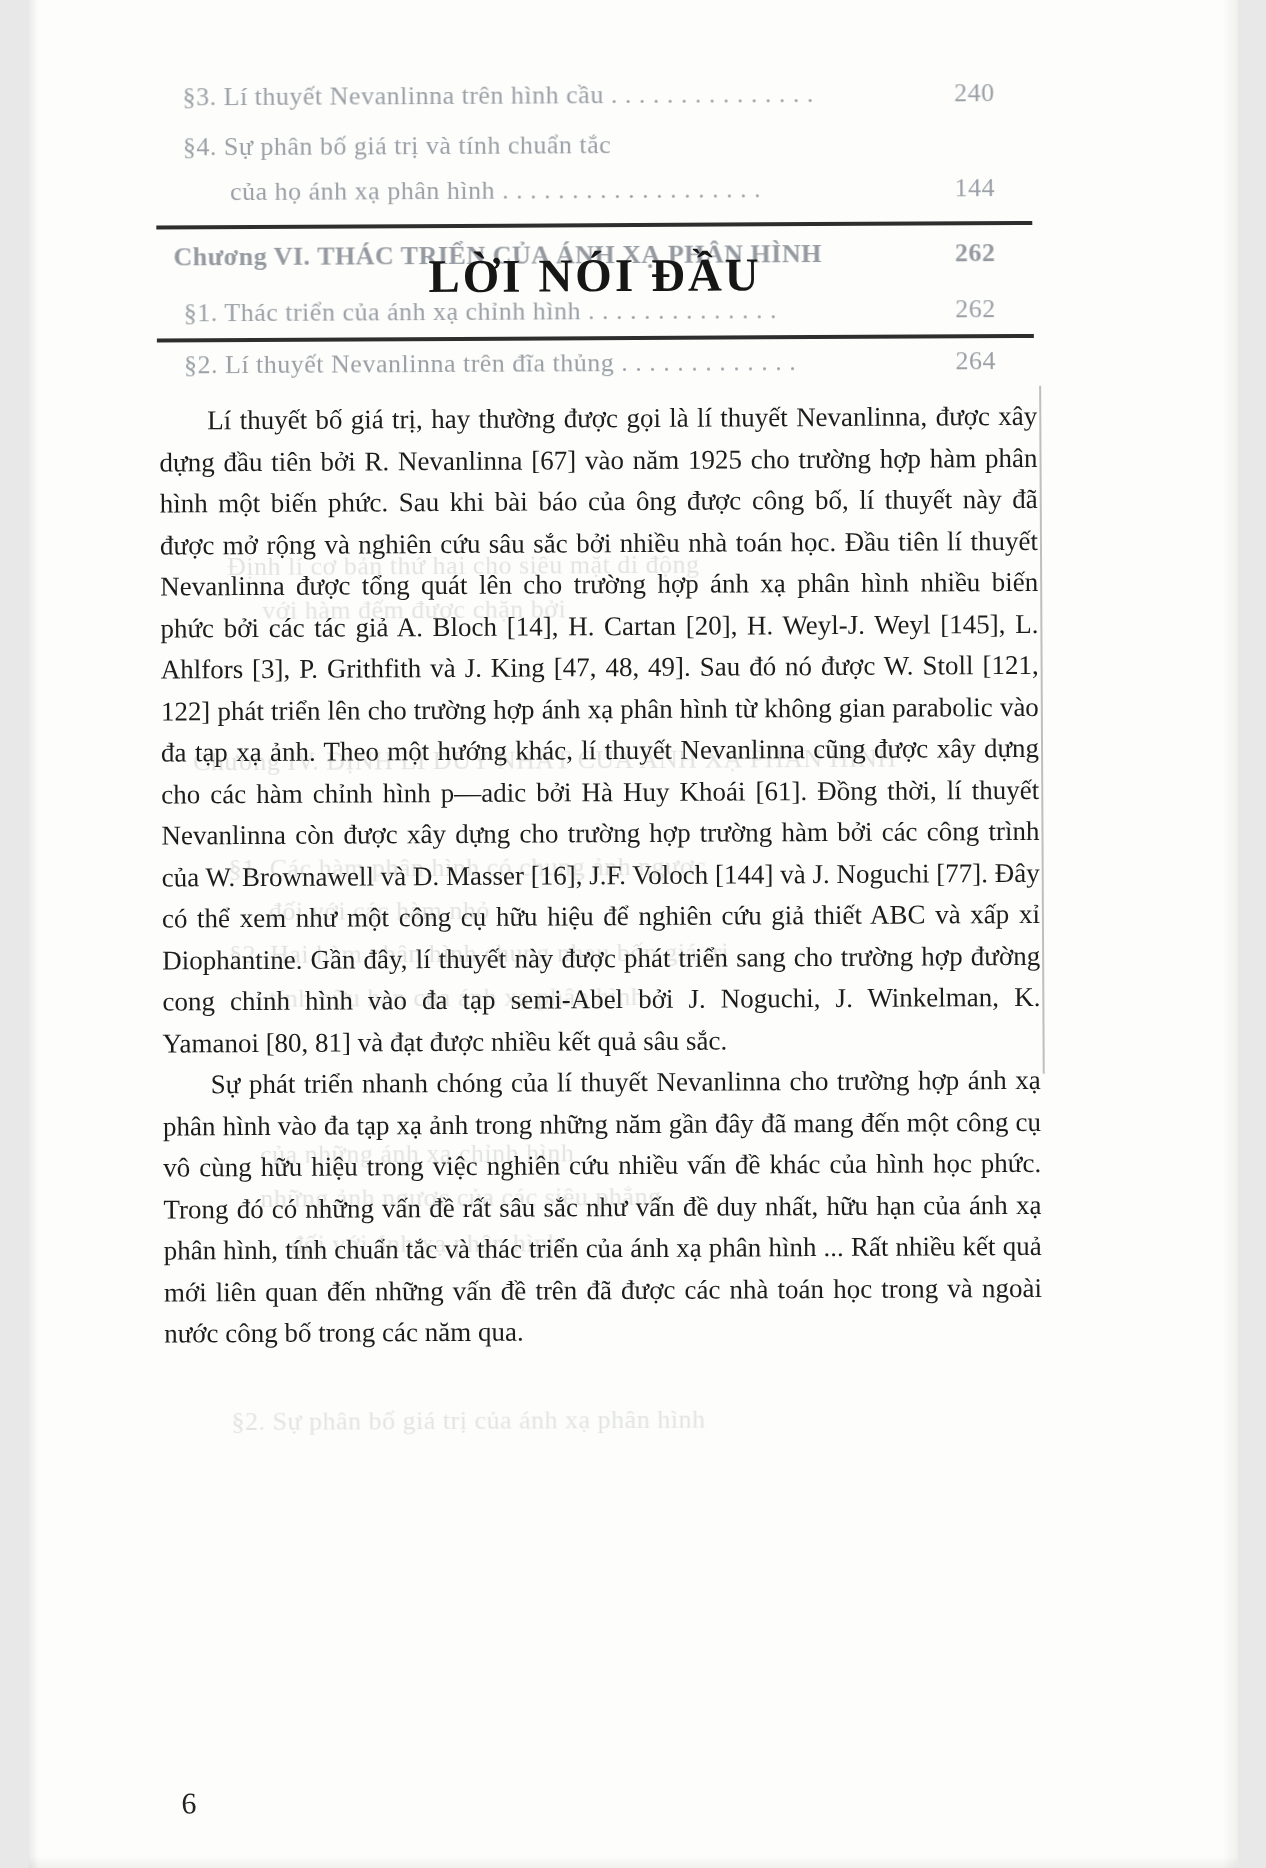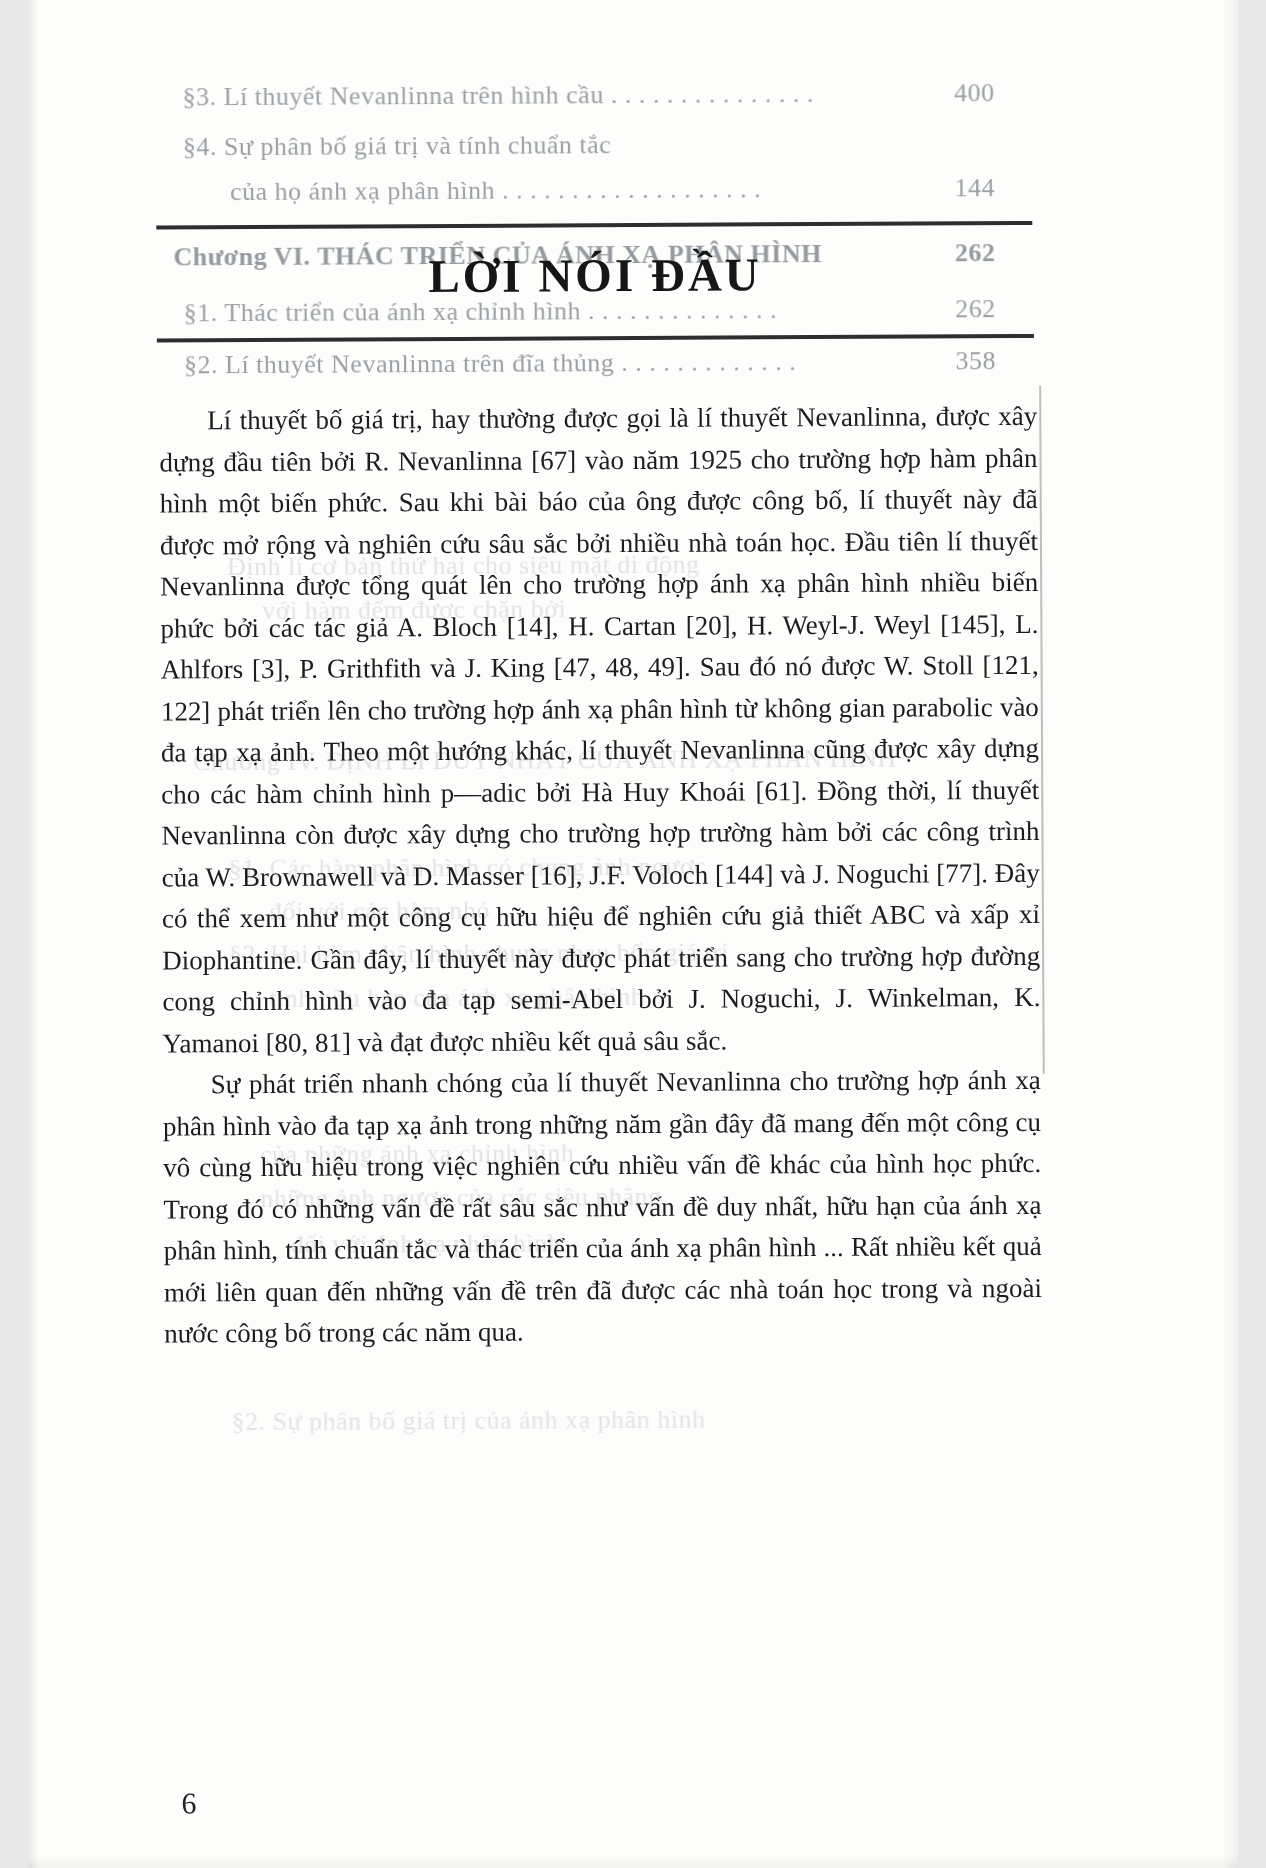--- a/index.html
+++ b/index.html
@@ -55,41 +55,41 @@
     background:linear-gradient(to top,rgba(0,0,0,.05),rgba(0,0,0,0));z-index:4;}
 </style>
 </head>
 <body>
 
 <div class="sheet">
   <div class="content">
 
     <div class="ghost-line" style="top:80px;left:158px;width:812px">
       <span class="g-text">§3. Lí thuyết Nevanlinna trên hình cầu  . . . . . . . . . . . . . . .</span>
-      <span class="g-num">400</span>
+      <span class="g-num">240</span>
     </div>
     <div class="ghost-line" style="top:130px;left:158px;width:812px">
       <span class="g-text">§4. Sự phân bố giá trị và tính chuẩn tắc</span>
       <span class="g-num"></span>
     </div>
     <div class="ghost-line" style="top:175px;left:205px;width:765px">
       <span class="g-text">của họ ánh xạ phân hình  . . . . . . . . . . . . . . . . . . .</span>
       <span class="g-num">144</span>
     </div>
     <div class="ghost-line bold" style="top:240px;left:148px;width:822px">
       <span class="g-text">Chương VI. THÁC TRIỂN CỦA ÁNH XẠ PHÂN HÌNH</span>
       <span class="g-num">262</span>
     </div>
     <div class="ghost-line" style="top:296px;left:158px;width:812px">
       <span class="g-text">§1. Thác triển của ánh xạ chỉnh hình  . . . . . . . . . . . . . .</span>
       <span class="g-num">262</span>
     </div>
     <div class="ghost-line" style="top:348px;left:158px;width:812px">
       <span class="g-text">§2. Lí thuyết Nevanlinna trên đĩa thủng  . . . . . . . . . . . . .</span>
-      <span class="g-num">358</span>
+      <span class="g-num">264</span>
     </div>
 
     <div class="ghost-body" style="top:550px;left:200px">Định lí cơ bản thứ hai cho siêu mặt di động</div>
     <div class="ghost-body" style="top:594px;left:235px">với hàm đếm được chặn bởi</div>
     <div class="ghost-body" style="top:745px;left:165px">Chương IV. ĐỊNH LÍ DUY NHẤT CỦA ÁNH XẠ PHÂN HÌNH</div>
     <div class="ghost-body" style="top:852px;left:200px">§1. Các hàm phân hình có chung ảnh ngược</div>
     <div class="ghost-body" style="top:895px;left:240px">đối với các hàm nhỏ</div>
     <div class="ghost-body" style="top:938px;left:200px">§2. Hai hàm phân hình chung nhau bốn giá trị</div>
     <div class="ghost-body" style="top:982px;left:240px">tính hữu hạn của ánh xạ phân hình</div>
     <div class="ghost-body" style="top:1138px;left:230px">của những ánh xạ chỉnh hình</div>

